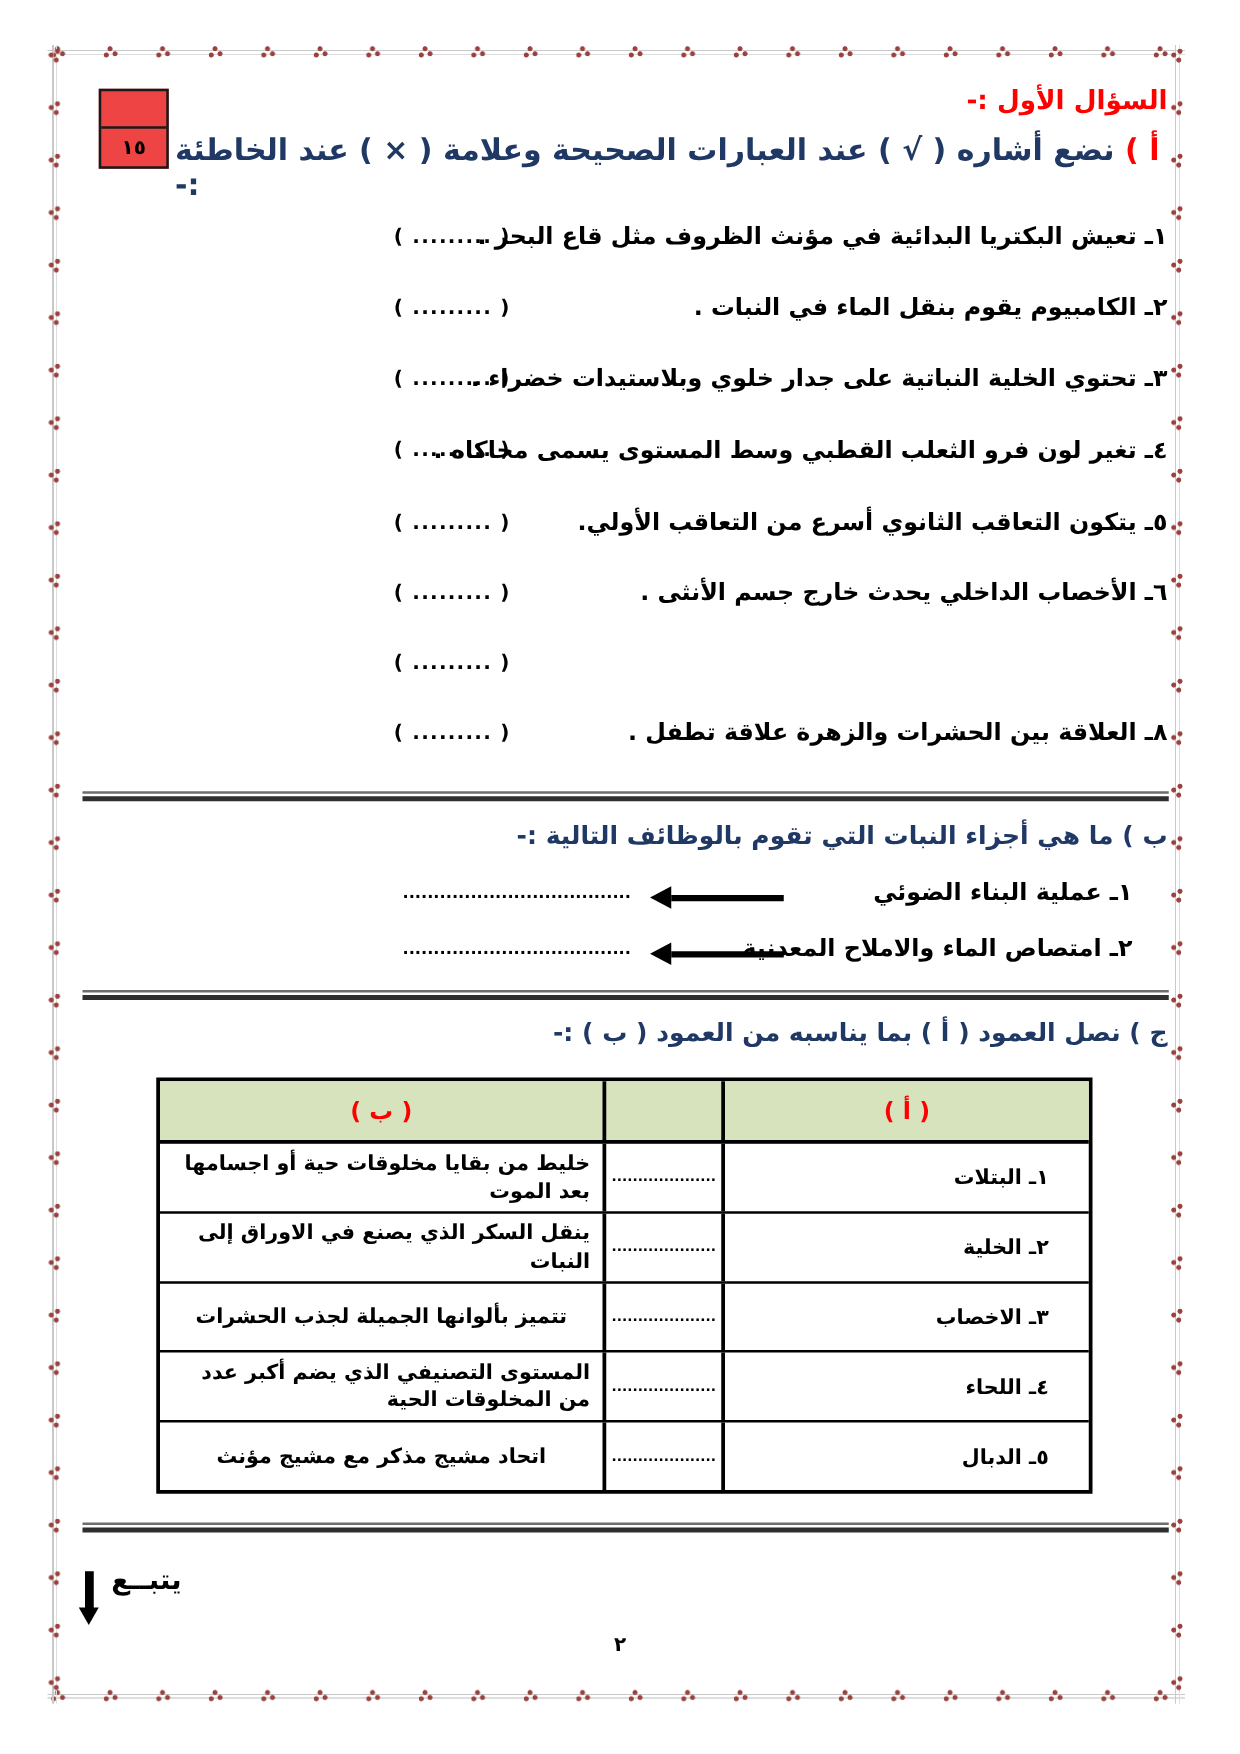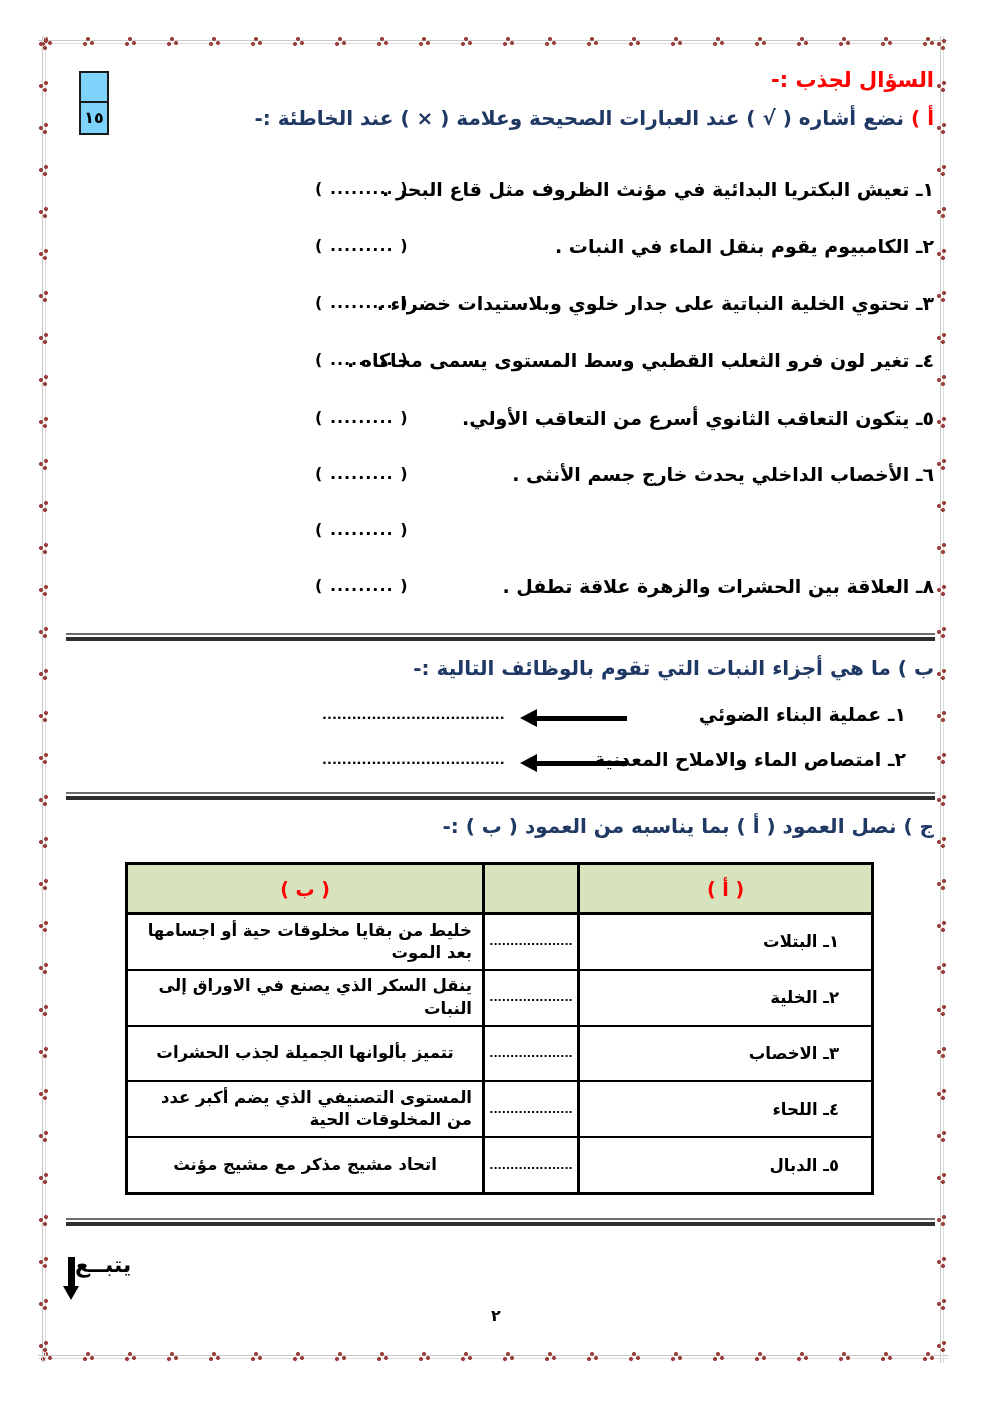--- a/index.html
+++ b/index.html
@@ -22,31 +22,31 @@
     background-image:
       radial-gradient(circle at 3px 8px,  #9a403d 1.7px, rgba(0,0,0,0) 2.3px),
       radial-gradient(circle at 7px 12px, #9a403d 1.7px, rgba(0,0,0,0) 2.3px),
       radial-gradient(circle at 8px 5px,  #9a403d 1.7px, rgba(0,0,0,0) 2.3px),
       linear-gradient(to right, rgba(0,0,0,0) 4px, #c9c9c9 4px, #c9c9c9 5px, rgba(0,0,0,0) 5px, rgba(0,0,0,0) 7px, #dedede 7px, #dedede 8px, rgba(0,0,0,0) 8px);
     background-size:12px 42px,12px 42px,12px 42px,100% 100%;
     background-repeat:repeat-y,repeat-y,repeat-y,no-repeat;}
   .frame-left{left:38px;} .frame-right{right:44px;}
 
   
-  .score-box{position:absolute;left:79px;top:71px;width:30px;height:64px;
-    border:2px solid #1a1a1a;box-sizing:border-box;background:#7dd3fc;}
+  .score-box{position:absolute;left:79px;top:71px;width:56px;height:64px;
+    border:2px solid #1a1a1a;box-sizing:border-box;background:#ef4444;}
   .score-box .cell-top{height:30px;border-bottom:2px solid #1a1a1a;box-sizing:border-box;}
   .score-box .cell-bottom{height:28px;display:flex;align-items:center;justify-content:center;
     font-weight:bold;font-size:16px;color:#000;}
 
   
   .q-title{position:absolute;top:68px;right:58px;color:#FF0000;font-weight:bold;
     font-size:21px;direction:rtl;}
   .part-a-line{position:absolute;top:106px;right:58px;left:140px;direction:rtl;
-    text-align:right;font-weight:bold;font-size:20px;}
+    text-align:left;font-weight:bold;font-size:24px;}
   .part-a-line .pfx{color:#FF0000;}
   .part-a-line .inst{color:#1F3864;}
   .section-heading{position:absolute;right:58px;direction:rtl;text-align:right;
     font-weight:bold;font-size:20px;color:#1F3864;}
   .h-b{top:656px;} .h-c{top:814px;}
 
   
   .stmt{position:absolute;right:58px;left:65px;direction:rtl;text-align:right;
     font-weight:bold;font-size:19px;color:#000;}
   .stmt .ans{position:absolute;left:250px;top:1px;direction:ltr;font-size:16px;
@@ -90,40 +90,40 @@
     font-weight:bold;color:#000;overflow:hidden;white-space:nowrap;}
   .t-row .cb{display:flex;align-items:center;justify-content:center;
     direction:rtl;font-weight:bold;font-size:16.5px;color:#000;padding:0 10px;line-height:1.35;}
 
   
   .cont{position:absolute;top:1252px;left:68px;display:flex;align-items:flex-start;}
   .down-arrow{position:relative;width:7px;height:30px;background:#000;margin-top:5px;}
   .down-arrow::after{content:"";position:absolute;left:-5px;bottom:-13px;width:0;height:0;
     border-left:8.5px solid transparent;border-right:8.5px solid transparent;
     border-top:14px solid #000;}
-  .cont-label{margin-left:0;direction:rtl;font-weight:bold;font-size:22px;color:#000;}
+  .cont-label{margin-left:14px;direction:rtl;font-weight:bold;font-size:22px;color:#000;}
   .page-num{position:absolute;top:1306px;left:0;right:0;text-align:center;
     font-weight:bold;font-size:16px;color:#000;}
 </style>
 </head>
 <body>
 
 <div class="page">
 
   <div class="frame-h frame-top"></div>
   <div class="frame-h frame-bottom"></div>
   <div class="frame-v frame-left"></div>
   <div class="frame-v frame-right"></div>
 
   <div class="score-box">
     <div class="cell-top"></div>
     <div class="cell-bottom">١٥</div>
   </div>
 
-  <div class="q-title">السؤال لجذب :-</div>
+  <div class="q-title">السؤال الأول :-</div>
 
   <div class="part-a-line">
     <span class="pfx">أ )</span>
     <span class="inst">نضع أشاره (  √  ) عند العبارات الصحيحة وعلامة (  ×  ) عند الخاطئة  :-</span>
   </div>
 
   <div class="stmt s0">
     <span>١ـ تعيش البكتريا البدائية في مؤنث الظروف مثل قاع البحر .</span>
     <span class="ans">(  .........  )</span>
   </div>

